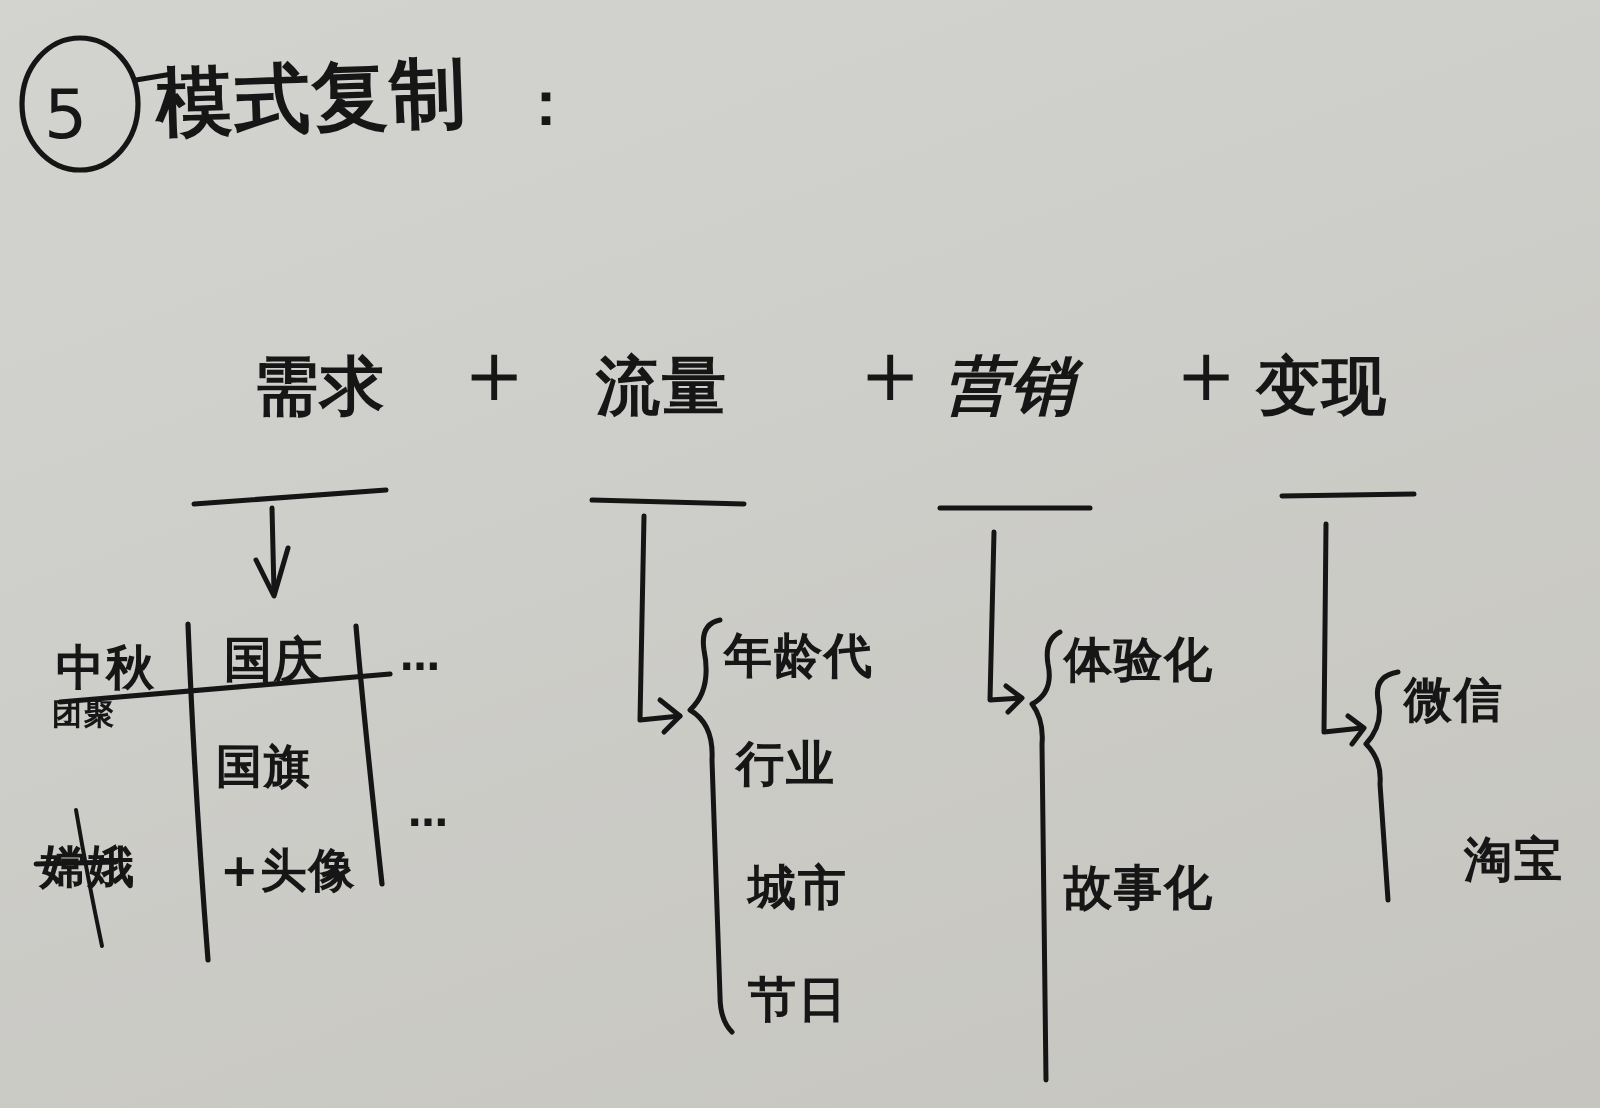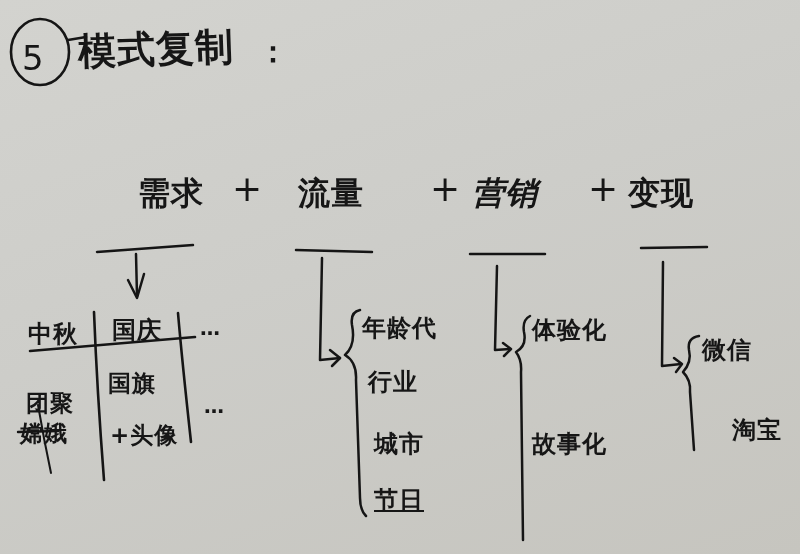--- a/index.html
+++ b/index.html
@@ -64,41 +64,41 @@
     <path d="M699 336 Q687 338 689 350 Q692 362 683 372 Q691 380 690 392 L694 450" stroke-width="2.5"></path>
   </g>
 
   <line x1="18" y1="432" x2="58" y2="431" stroke-width="2.4"></line>
 </svg>
 
 <div class="hw num">5</div>
 <div class="hw title">模式复制</div>
 <div class="hw title-colon">：</div>
 
-<div class="hw pillar" style="left:138px;">需求</div>
+<div class="hw pillar" style="left:127px;">需求</div>
 <div class="hw plus" style="left:232px;">+</div>
 <div class="hw pillar" style="left:298px;">流量</div>
 <div class="hw plus" style="left:430px;">+</div>
 <div class="hw pillar" style="left:472px;font-style:italic;">营销</div>
 <div class="hw plus" style="left:588px;">+</div>
 <div class="hw pillar" style="left:628px;">变现</div>
 
 <div class="hw tcell" style="left:28px; top:318px;">中秋</div>
 <div class="hw tcell" style="left:112px; top:314px;">国庆</div>
 <div class="hw dots" style="left:200px; top:316px;">…</div>
 
-<div class="hw tcell" style="left:26px; top:388px; font-size:23px;font-family:Liberation Serif, serif;">团聚</div>
+<div class="hw tcell" style="left:26px; top:348px; font-size:15px;font-family:Liberation Serif, serif;">团聚</div>
 <div class="hw tcell" style="left:108px; top:368px; font-size:23px;">国旗</div>
 <div class="hw dots" style="left:204px; top:394px;">…</div>
 
 <div class="hw tcell" style="left:20px; top:418px; font-size:23px;">嫦娥</div>
 <div class="hw tcell" style="left:110px; top:420px; font-size:23px;">+头像</div>
 
 <div class="hw item" style="left:362px; top:312px;text-align:right;">年龄代</div>
 <div class="hw item" style="left:368px; top:366px;font-family:Liberation Serif, serif;">行业</div>
 <div class="hw item" style="left:374px; top:428px;">城市</div>
-<div class="hw item" style="left:374px; top:484px;text-decoration:underline;">节日</div>
+<div class="hw item" style="left:374px; top:484px;">节日</div>
 
 <div class="hw item" style="left:532px; top:314px;">体验化</div>
 <div class="hw item" style="left:532px; top:428px;">故事化</div>
 
 <div class="hw item" style="left:702px; top:334px;">微信</div>
 <div class="hw item" style="left:732px; top:414px;">淘宝</div>
 
 </body></html>

